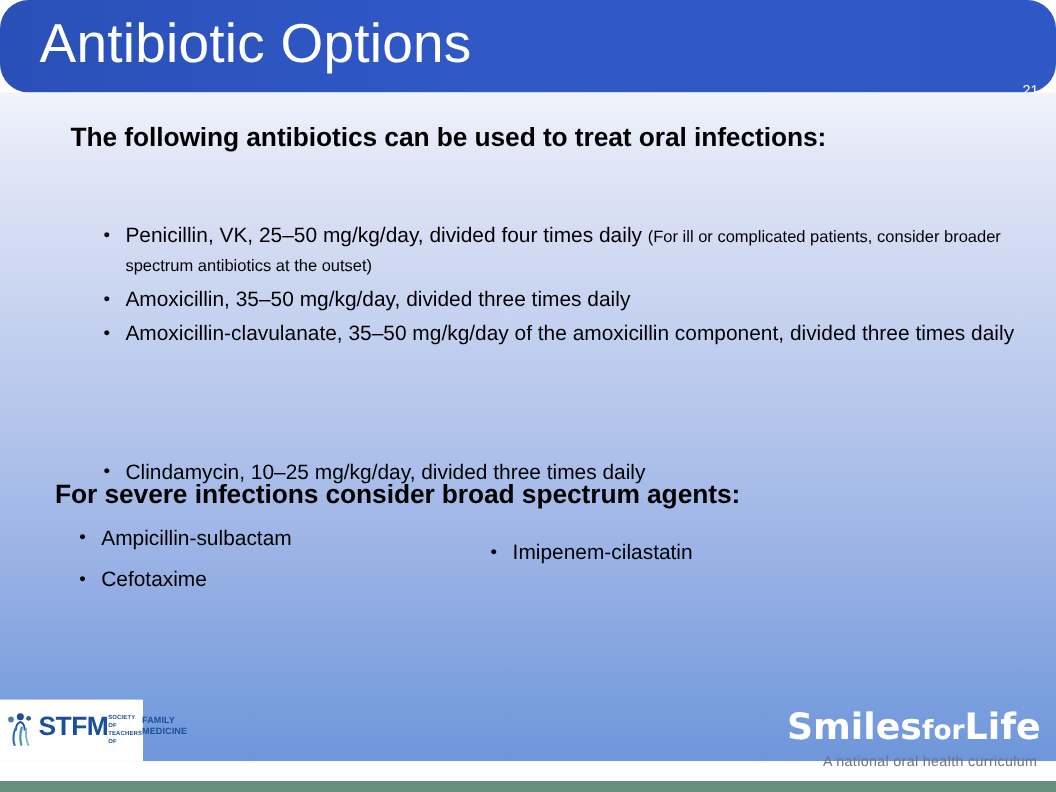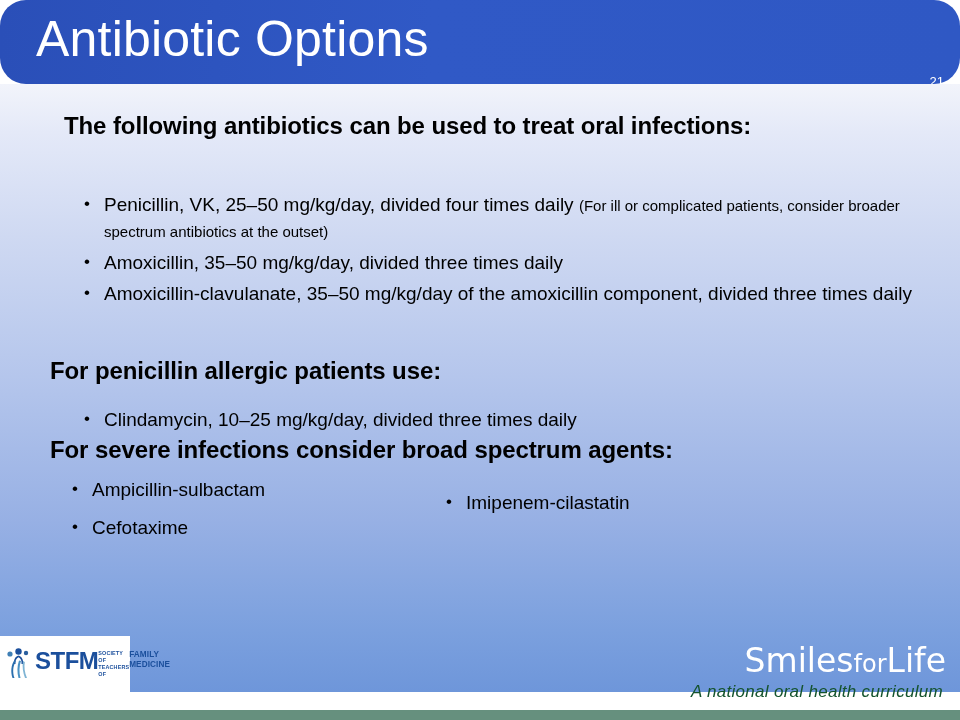--- a/index.html
+++ b/index.html
@@ -137,30 +137,29 @@
     right: 14px;
     top: 642px;
     text-align: right;
   }
   #sfl-title {
     font-size: 33px;
     color: #ffffff;
     line-height: 38px;
     white-space: nowrap;
     font-family: "DejaVu Sans", sans-serif;
-    font-weight: 400;
+    font-weight: 700;
   }
   #sfl-for {
     font-size: 24px;
     font-style: normal;
   }
   #sfl-tagline {
-    font-size: 17px;
-    font-style: italic;
-    color: #14532d;
+    font-size: 13px;
+    color: #737373;
     line-height: 17px;
     letter-spacing: 0.3px;
     white-space: nowrap;
     padding-right: 3px;
   }
 
   
   #body-text {
     position: absolute;
     left: 0;
@@ -177,21 +176,21 @@
     line-height: 31px;
     color: #000000;
     letter-spacing: -0.1px;
   }
   #head-1 { left: 64px; top: 26px; width: 840px; }
   #head-2 { left: 50px; top: 271px; width: 860px; }
   #head-3 { left: 50px; top: 350px; width: 900px; }
 
   .bullet-list {
     position: absolute;
-    margin: 0;
+    margin: 10px;
     padding: 0;
     list-style: none;
   }
   .bullet-list li {
     position: relative;
     padding-left: 26px;
     font-size: 19px;
     line-height: 25px;
     color: #000000;
     margin-bottom: 6px;
@@ -267,21 +266,20 @@
         <span>Penicillin, VK, 25–50 mg/kg/day, divided four times daily </span><span class="note">(For ill or complicated patients, consider broader spectrum antibiotics at the outset)</span>
       </li>
       <li>
         <span>Amoxicillin, 35–50 mg/kg/day, divided three times daily</span>
       </li>
       <li>
         <span>Amoxicillin-clavulanate, 35–50 mg/kg/day of the amoxicillin component, divided three times daily</span>
       </li>
     </ul>
 
-    <div class="section-head" id="head-2">For penicillin allergic patients use:</div>
 
     <ul class="bullet-list" id="list-2">
       <li>
         <span>Clindamycin, 10–25 mg/kg/day, divided three times daily</span>
       </li>
     </ul>
 
     <div class="section-head" id="head-3">For severe infections consider broad spectrum agents:</div>
 
     <div id="cols">

